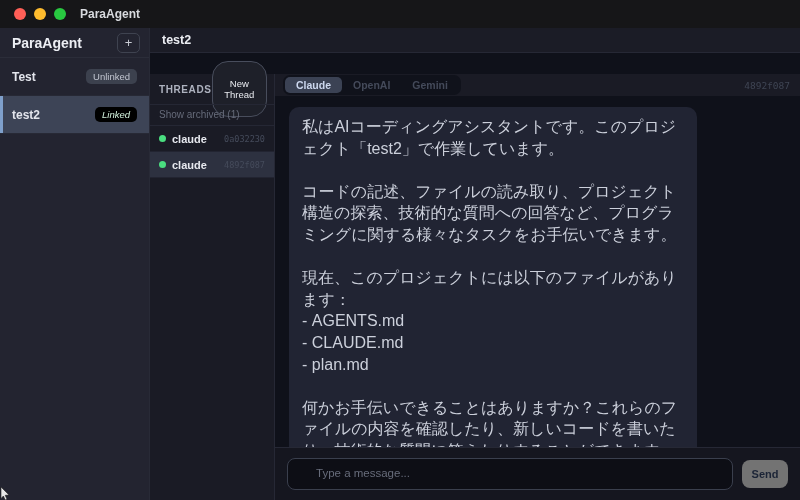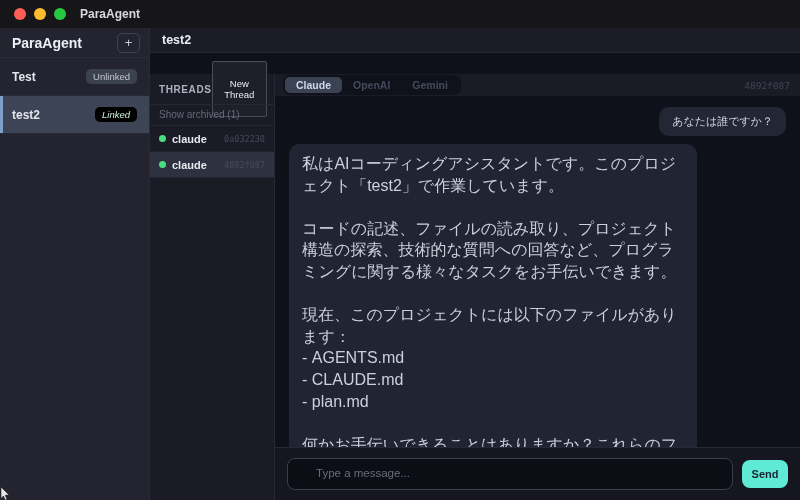--- a/index.html
+++ b/index.html
@@ -52,21 +52,21 @@
   .nav-tab.active { background:#282d3c; color:#92a8d9; font-weight:600; }
 
   .content { flex:1; display:flex; min-height:0;margin-top:21px; }
 
   
   .threads { width:125px; background:#1a1b25; border-right:1px solid #262835;
     display:flex; flex-direction:column; }
   .threads-header { height:30px; display:flex; align-items:center;
     justify-content:space-between; padding:0 7px 0 9px; }
   .threads-heading { font-size:10px; font-weight:bold; letter-spacing:.6px; color:#aeb2bf; }
-  .new-thread { font-size:9.5px; padding:16px 7px; border-radius:2px;
+  .new-thread { font-size:9.5px; padding:16px 7px; border-radius:16px;
     border:1px solid #484d5c; background:#1e2029; color:#e8eaef; cursor:pointer; }
   .show-archived { padding:4px 9px 5px; font-size:10px; color:#666b7a;
     border-top:1px solid #252734; border-bottom:1px solid #252734; cursor:pointer; }
   .thread-item { height:26px; display:flex; align-items:center; gap:6px;
     padding:0 9px; border-bottom:1px solid #222431; cursor:pointer; }
   .thread-item.selected { background:#2d3140; }
   .dot { width:7px; height:7px; border-radius:50%; background:#4ade80; flex:0 0 auto; }
   .thread-name { font-size:11px; font-weight:600; color:#e6e8ee; }
   .thread-id { margin-left:auto; font-family:"DejaVu Sans Mono",monospace;
     font-size:8.5px; color:#454b5b; }
@@ -90,21 +90,21 @@
     color:#ccd0db; font-size:16px; line-height:1.35; padding:9px 13px;
     white-space:pre-wrap; }
 
   
   .input-bar { height:53px; background:#15161f; border-top:1px solid #262835;
     display:flex; align-items:center; gap:9px; padding:10px 12px; flex:0 0 auto; }
   .message-input { flex:1; height:32px; background:#0d0e15; border:1px solid #3a3f4d;
     border-radius:8px; padding:8px 28px; color:#d4d7e0; font-size:11.5px;
     font-family:"Liberation Sans","DejaVu Sans",sans-serif; resize:none; outline:none; }
   .message-input::placeholder { color:#676c7b; }
-  .send-btn { width:46px; height:28px; background:#5eead4; color:#1b2436;
+  .send-btn { width:46px; height:28px; background:#737373; color:#1b2436;
     font-size:11px; font-weight:600; border:none; border-radius:8px; cursor:pointer; }
 
   .mouse-cursor { position:absolute; left:0px; bottom:0px; width:10px; height:13px; }
 </style>
 </head>
 <body>
 
 <div class="window">
 
   <div class="titlebar">
@@ -164,21 +164,20 @@
           <div class="model-tabs-row">
             <div class="model-tabs">
               <span class="model-tab active">Claude</span>
               <span class="model-tab">OpenAI</span>
               <span class="model-tab">Gemini</span>
             </div>
             <span class="thread-id-label">4892f087</span>
           </div>
 
           <div class="messages">
-            <div class="bubble user">あなたは誰ですか？</div>
             <div class="bubble assistant">私はAIコーディングアシスタントです。このプロジェクト「test2」で作業しています。
 
 コードの記述、ファイルの読み取り、プロジェクト構造の探索、技術的な質問への回答など、プログラミングに関する様々なタスクをお手伝いできます。
 
 現在、このプロジェクトには以下のファイルがあります：
 - AGENTS.md
 - CLAUDE.md
 - plan.md
 
 何かお手伝いできることはありますか？これらのファイルの内容を確認したり、新しいコードを書いたり、技術的な質問に答えたりすることができます。</div>

